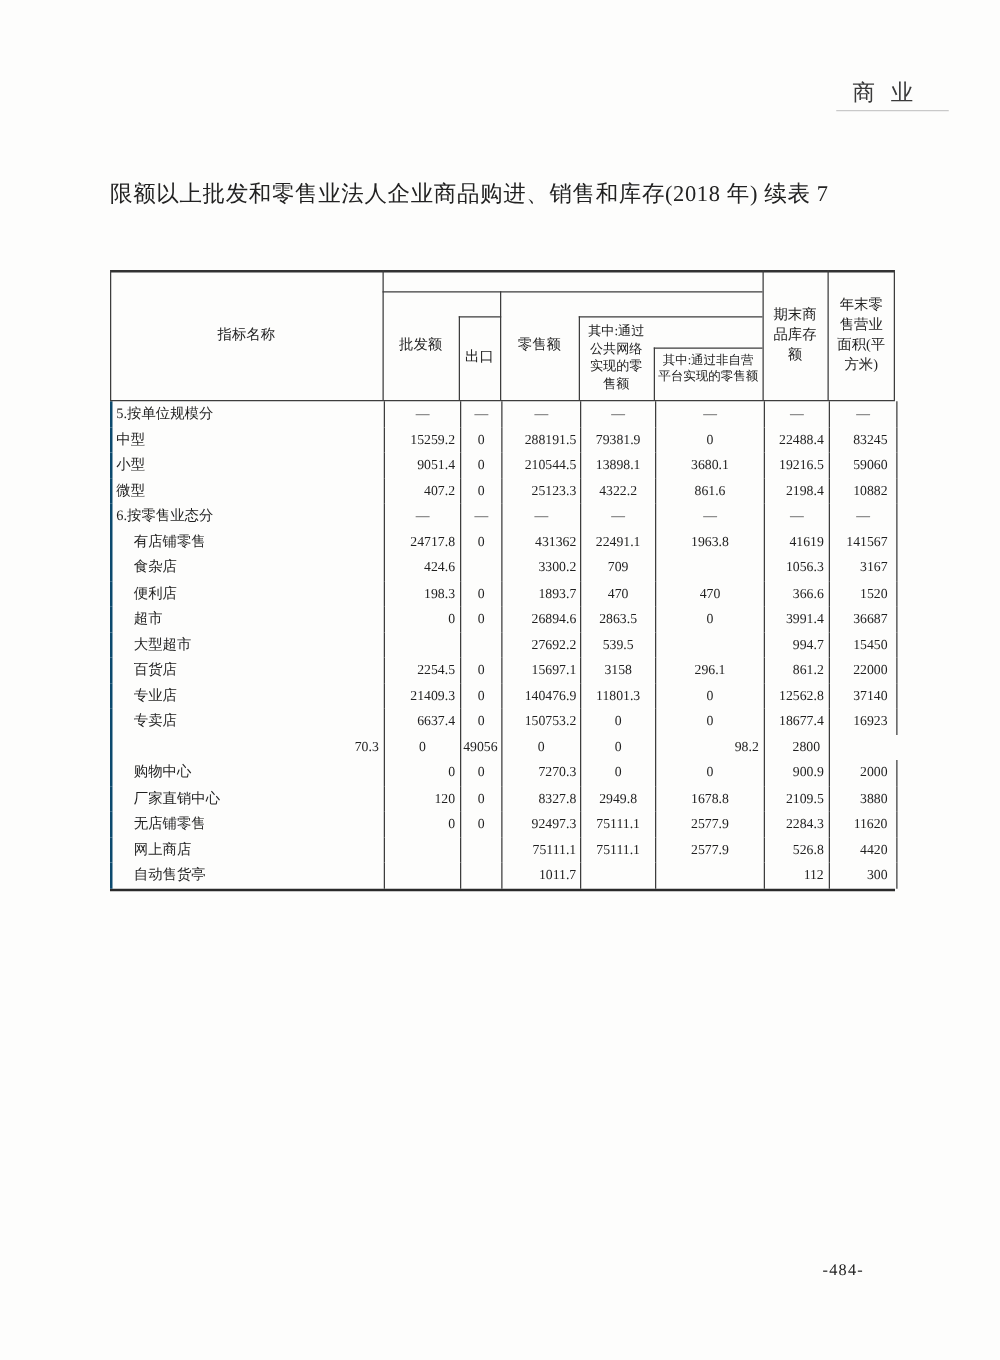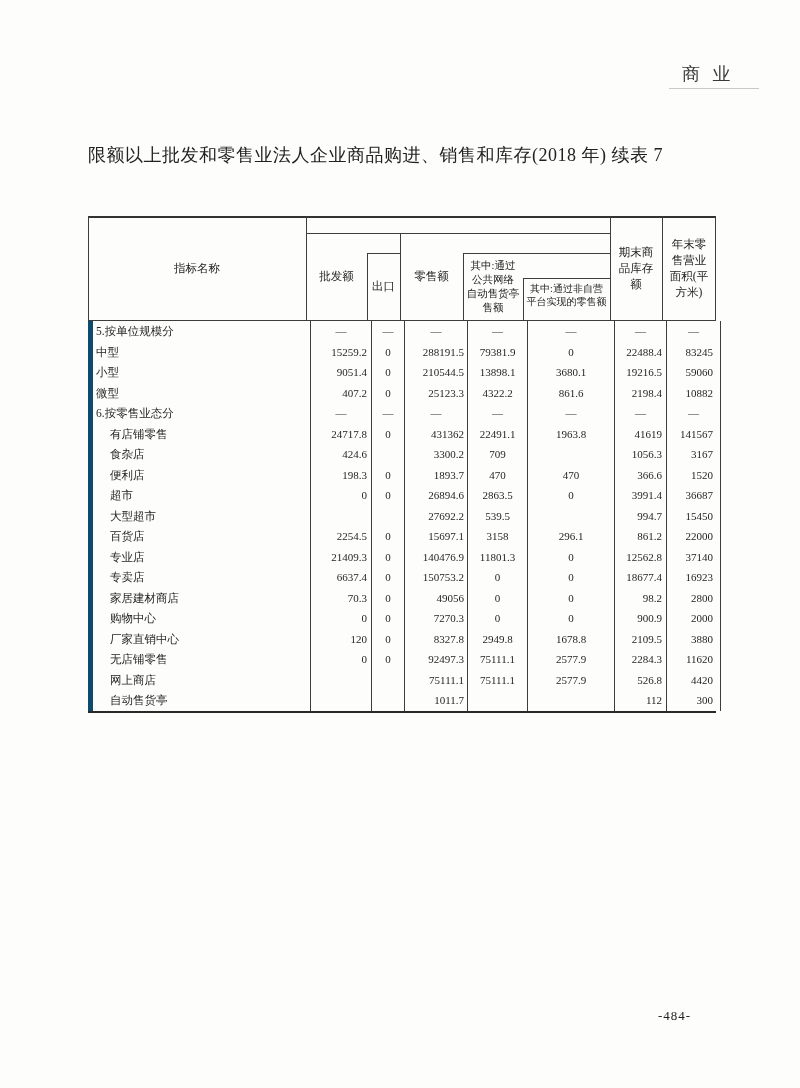--- a/index.html
+++ b/index.html
@@ -48,21 +48,21 @@
   .hcell.export{left:279px;top:37px;width:33px;height:67px;}
   .hcell.retail{left:312px;top:17px;width:63px;height:87px;}
   .hcell.online{left:375px;top:37px;width:60px;height:67px;font-size:10.5px;line-height:14px;}
   .hcell.online3rd{left:435px;top:58px;width:87px;height:42px;font-size:10px;line-height:13px;}
   .hcell.inventory{left:522px;top:0;width:52px;height:104px;line-height:16px;}
   .hcell.area{left:574px;top:0;width:54px;height:104px;line-height:16px;}
   
   .tbody{width:628px;border-bottom:2.5px solid #2a2a2a;}
   .trow{
     display:grid;grid-template-columns:218px 61px 33px 63px 60px 87px 52px 54px;
-    height:20.5px;line-height:20.5px;border-left:5px solid #0c4a6e;box-sizing:border-box;
+    height:20.5px;line-height:20.5px;border-left:2px solid #0c4a6e;box-sizing:border-box;
   }
   .cell{
     border-right:1px solid #3d3d3d;box-sizing:border-box;overflow:hidden;
     font-size:11px;color:#1f1f1f;white-space:nowrap;
   }
   .cell.label{font-size:11.5px;padding-left:3px;}
   .cell.label.indent{padding-left:17px;}
   .a-right{text-align:right;}
   .a-center{text-align:center;}
   .cell.c0{padding-right:4px;}
@@ -98,21 +98,21 @@
       <div class="vl v6"></div>
       <div class="vl v7"></div>
       <div class="vl v8"></div>
 
       <div class="hcell indicator">指标名称</div>
       <div class="hcell wholesale">批发额</div>
       <div class="hcell export">出口</div>
       <div class="hcell retail">零售额</div>
       <div class="hcell online">其中:通过
 公共网络
-自动售货亭
+实现的零
 售额</div>
       <div class="hcell online3rd">其中:通过非自营
 平台实现的零售额</div>
       <div class="hcell area">年末零
 售营业
 面积(平
 方米)</div>
       <div class="hcell inventory">期末商
 品库存
 额</div>
@@ -243,21 +243,20 @@
           <div class="cell label indent">专卖店</div>
           <div class="cell c0 a-right">6637.4</div>
           <div class="cell c1 a-center">0</div>
           <div class="cell c2 a-right">150753.2</div>
           <div class="cell c3 a-center">0</div>
           <div class="cell c4 a-center">0</div>
           <div class="cell c5 a-right">18677.4</div>
           <div class="cell c6 a-right">16923</div>
         </div>
         <div class="trow">
-          <div class="cell label indent">家居建材商店</div>
           <div class="cell c0 a-right">70.3</div>
           <div class="cell c1 a-center">0</div>
           <div class="cell c2 a-right">49056</div>
           <div class="cell c3 a-center">0</div>
           <div class="cell c4 a-center">0</div>
           <div class="cell c5 a-right">98.2</div>
           <div class="cell c6 a-right">2800</div>
         </div>
         <div class="trow">
           <div class="cell label indent">购物中心</div>

